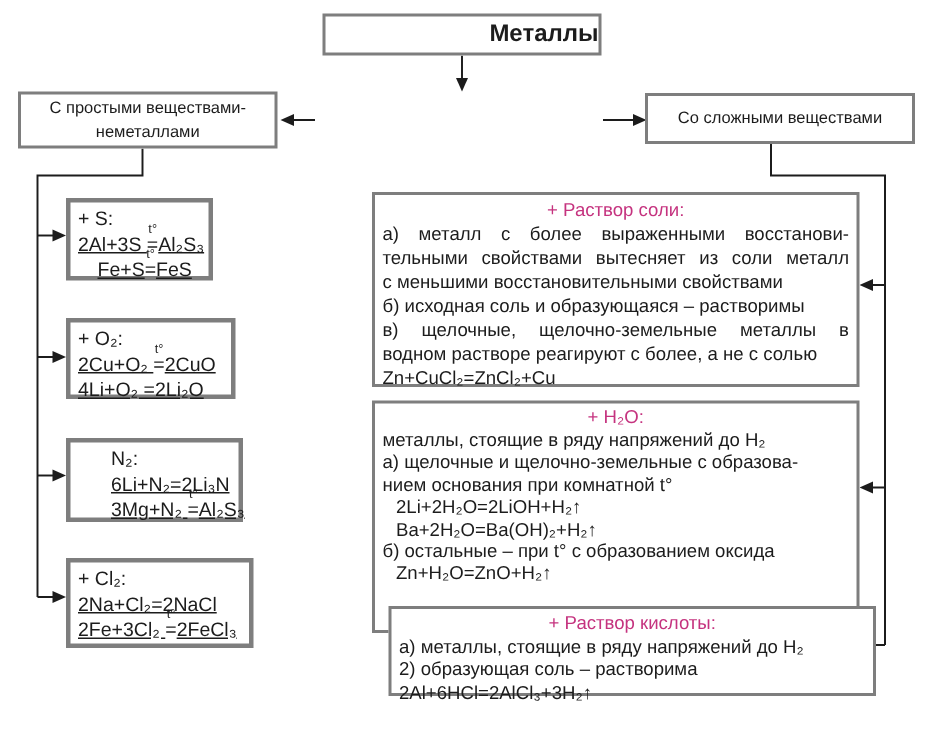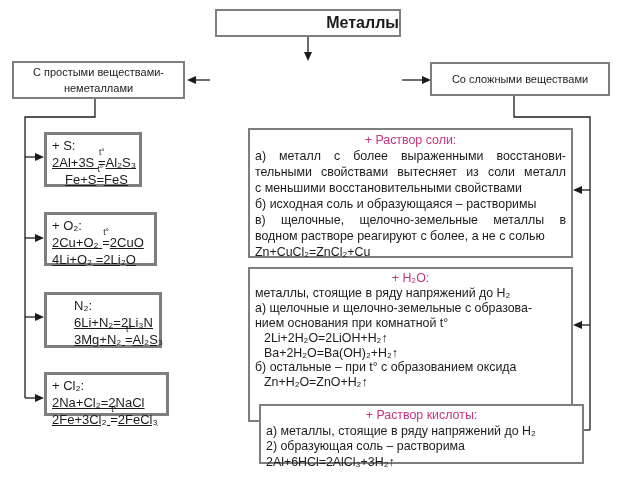--- a/index.html
+++ b/index.html
@@ -22,21 +22,21 @@
   
   #box-metals{left:215px;top:9px;width:186px;height:28px;font-size:16px;align-items:flex-end;}
   #box-chem{left:210px;top:61px;width:192px;height:38px;}
   #box-left-top{left:12px;top:61px;width:173px;height:38px;}
   #box-right-top{left:430px;top:62px;width:180px;height:34px;}
   
   .eqbox{padding:3px 5px;font-size:13px;line-height:16.8px;}
   #box-s{left:44px;top:132px;width:98px;height:55px;}
   #box-o2{left:44px;top:212px;width:113px;height:54px;}
   #box-n2{left:44px;top:292px;width:118px;height:56px;padding-left:27px;}
-  #box-cl2{left:44px;top:372px;width:125px;height:44px;}
+  #box-cl2{left:44px;top:372px;width:125px;height:60px;}
   .eq{white-space:pre;text-decoration:underline;}
   .ind{padding-left:13px;}
   .mid{position:relative;display:inline-block;}
   .tmark{position:absolute;left:1px;top:-6.5px;font-size:8.5px;line-height:1;letter-spacing:0;}
   
   .bigbox{padding:2px 5px 0 5px;font-size:12.4px;line-height:16px;}
   #box-salt{left:248px;top:128px;width:325px;height:130px;}
   #box-water{left:248px;top:267px;width:325px;height:155px;line-height:14.9px;}
   #box-acid{left:259px;top:404px;width:325px;height:60px;line-height:15.5px;}
   .btitle{text-align:center;color:var(--accent);}

